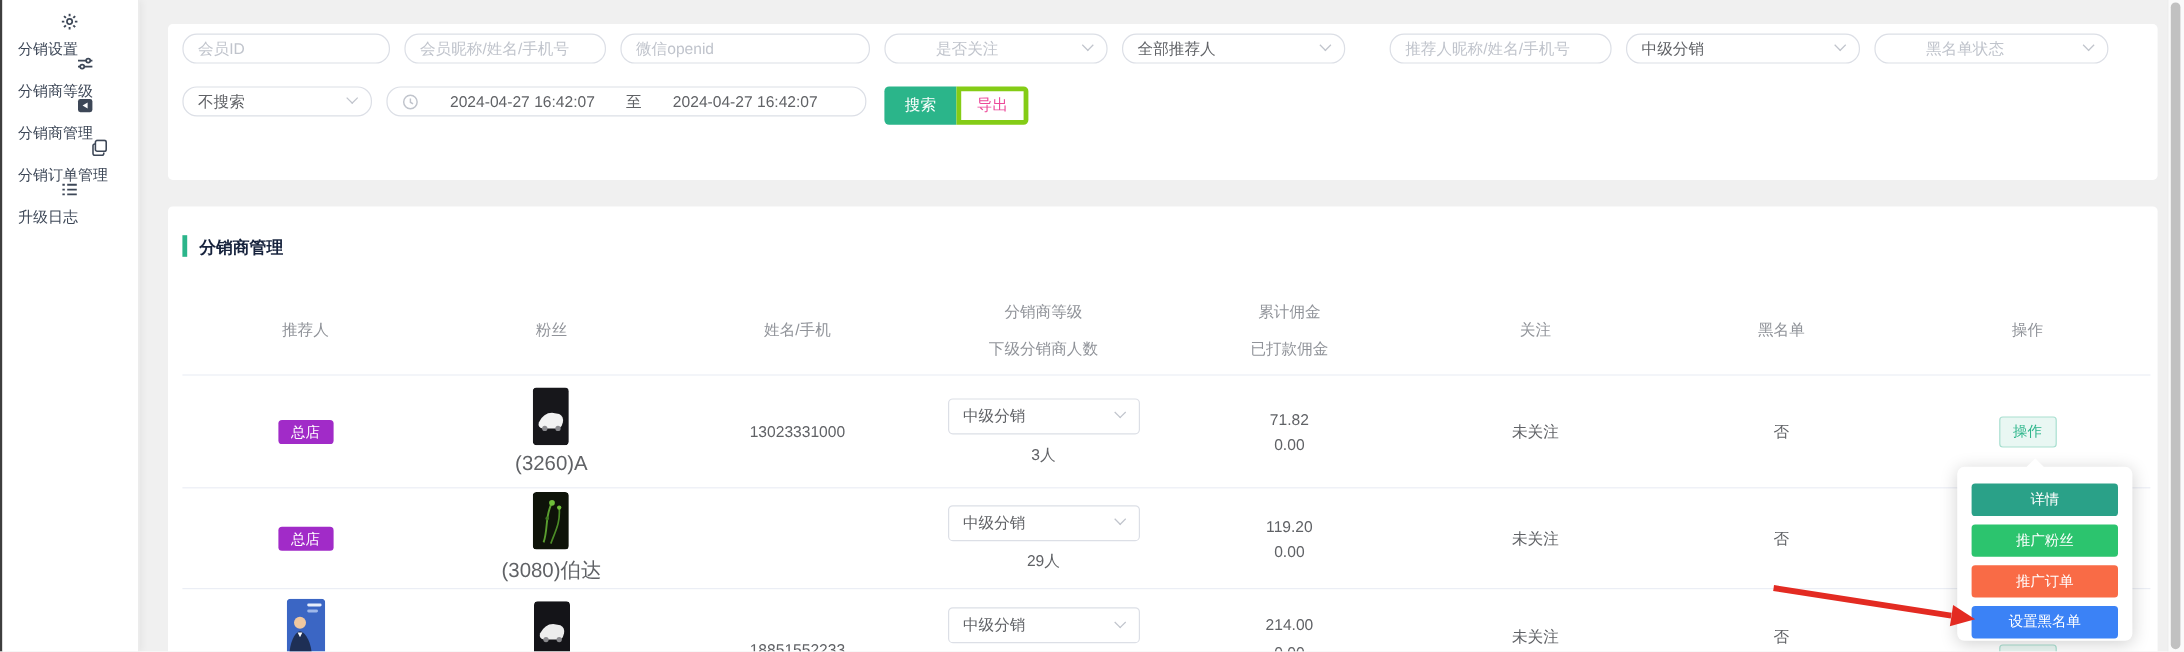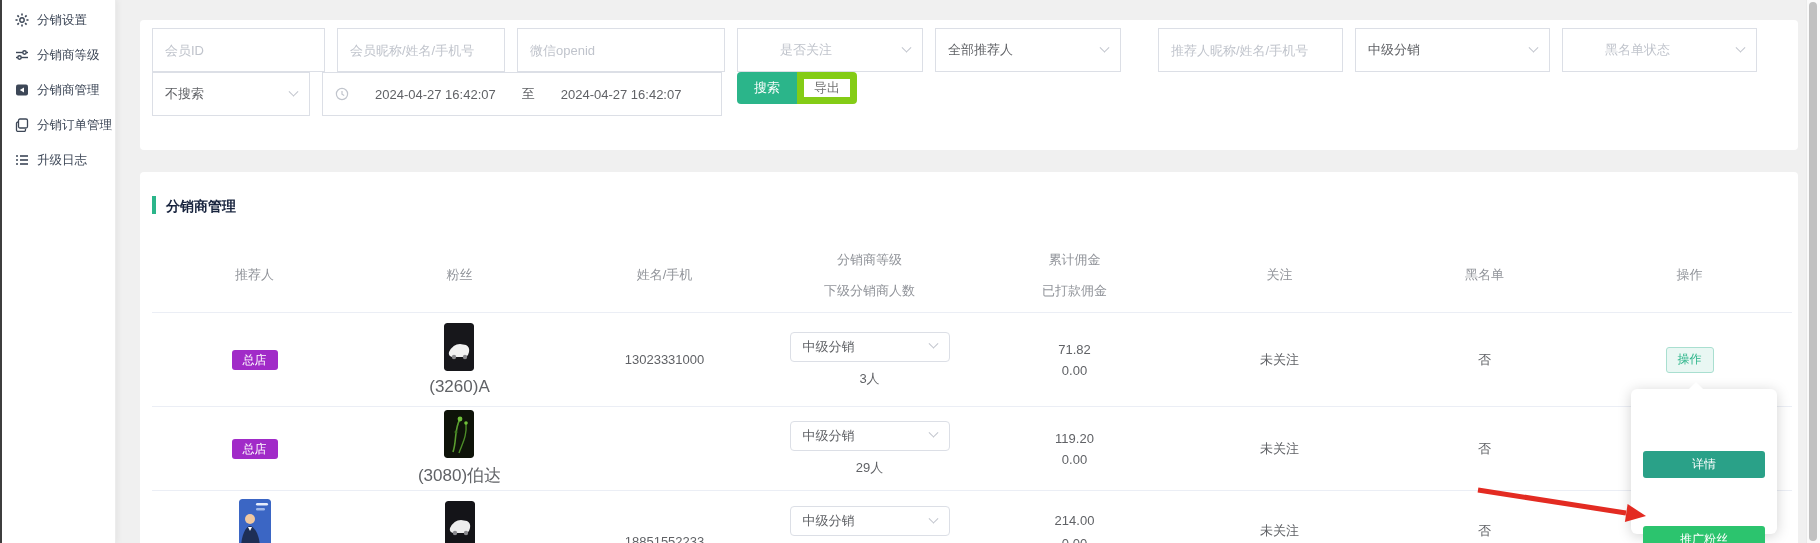--- a/index.html
+++ b/index.html
@@ -6,48 +6,48 @@
   html,body { width:1820px; height:543px; }
   body {
     position:relative; overflow:hidden; background:#f0f0f0;
     font-family:"Liberation Sans","DejaVu Sans",sans-serif; color:#606266;
   }
   
   .left-edge { position:absolute; left:0; top:0; width:2px; height:543px; background:#3f3f3f; }
   
   .sidebar { position:absolute; left:2px; top:0; width:114px; height:543px; background:#fff;
     border-right:1px solid #ececec; box-shadow:2px 0 6px rgba(0,0,0,.05); z-index:2; }
-  .side-item { position:absolute; left:13px; height:18px; display:flex; align-items:center; gap:8px;
-    font-size:12.5px; color:#3d4757; cursor:pointer; white-space:nowrap; }
+  .side-item { position:absolute; left:13px; height:18px; display:flex; align-items:flex-end; gap:8px;
+    font-size:12.5px; color:#3d4757; cursor:pointer; white-space:nowrap;flex-direction:column; }
   .si-1{top:11px}.si-2{top:46px}.si-3{top:81px}.si-4{top:116px}.si-5{top:151px}
   .sicon { width:14px; height:14px; flex:0 0 14px; display:flex; }
   
   .filter-card { position:absolute; left:140px; top:20px; width:1658px; height:130px;
     background:#fff; border-radius:4px; z-index:1; }
   .table-card { position:absolute; left:140px; top:172px; width:1658px; height:371px;
     background:#fff; border-radius:4px 4px 0 0; overflow:hidden; z-index:1; }
   
-  .field { position:absolute; height:44px; border:1px solid #dcdfe6; border-radius:0; background:#fff;
+  .field { position:absolute; height:25px; border:1px solid #dcdfe6; border-radius:12px; background:#fff;
     font-size:13px; color:#606266; }
   input.field { padding:0 12px; outline:none; }
   input.field::placeholder { color:#c0c4cc; }
   .sel { display:flex; align-items:center; justify-content:space-between; padding:0 12px; cursor:pointer; }
   .sel .ph { color:#c0c4cc;margin-left:30px; }
   .chev { width:7px; height:7px; border-right:1.4px solid #c0c4cc; border-bottom:1.4px solid #c0c4cc;
     transform:rotate(45deg) translate(-2px,-2px); flex:0 0 auto; }
   .f1{left:12px;top:8px;width:173px} .f2{left:197px;top:8px;width:168px}
   .f3{left:377px;top:8px;width:208px} .f4{left:597px;top:8px;width:186px}
   .f5{left:795px;top:8px;width:186px} .f6{left:1018px;top:8px;width:185px}
   .f7{left:1215px;top:8px;width:195px} .f8{left:1422px;top:8px;width:195px}
   .s1{left:12px;top:52px;width:158px}
   .daterange{left:182px;top:52px;width:400px; display:flex; align-items:center; gap:26px; padding:0 12px; cursor:pointer;}
   .btn { position:absolute; top:52px; height:32px; width:60px; font-size:13px; display:flex;
     align-items:center; justify-content:center; cursor:pointer; }
   .btn-search { left:597px; background:#2bb58a; color:#fff; border:none; border-radius:4px 0 0 4px; }
-  .btn-export { left:657px; background:#fff; color:#737373; border:7px solid #84cc16; border-radius:0 4px 4px 0; }
+  .btn-export { left:657px; background:#fff; color:#ec4899; border:4px solid #84cc16; border-radius:0 4px 4px 0; }
   
   .section-accent { position:absolute; left:12px; top:24px; width:4px; height:18px; background:#2bb58a; }
   .section-title { position:absolute; left:26px; top:26px; font-size:14px; font-weight:bold; color:#17233d; }
   
   .thead, .trow { position:absolute; left:12px; width:1640px; display:grid;
     grid-template-columns:repeat(8,1fr); justify-items:center; font-size:13px; }
   .thead { top:68px; height:70px; color:#909399; align-items:center; }
   .h-cell { display:flex; flex-direction:column; align-items:center; gap:15px; text-align:center; line-height:16px; }
   .trow { align-items:center; border-top:1px solid #ebeef5; color:#606266; }
   .trow1 { top:140px; height:94px; }
@@ -65,21 +65,21 @@
   
   .r3-avatar{margin-top:8px} .r3-fan{margin-top:10px} .r3-phone{margin-top:43px}
   .r3-level{margin-top:15px} .r3-amounts{margin-top:22px} .r3-follow{margin-top:31px}
   .r3-black{margin-top:31px} .r3-op{margin-top:46px}
   
   .action-menu { position:absolute; left:1631px; top:389px; width:146px; height:145px; background:#fff;
     border-radius:6px; box-shadow:0 2px 14px rgba(0,0,0,.18); padding:14px 12px 8px 12px; z-index:5; }
   .notch { position:absolute; left:1691px; top:384px; width:10px; height:10px; background:#fff;
     transform:rotate(45deg); z-index:6; }
   .menu-btn { width:122px; height:27px; margin-bottom:7px; border-radius:3px; color:#fff; font-size:12px;
-    display:flex; align-items:center; justify-content:center; cursor:pointer;margin-top:48px; }
+    display:flex; align-items:center; justify-content:center; cursor:pointer; }
   .m1{background:#2aa188} .m2{background:#2cc46e} .m3{background:#f96b46} .m4{background:#3b82f6}
   
   .annotation-arrow { position:absolute; left:0; top:0; width:1820px; height:543px; z-index:9; pointer-events:none; }
   
   .scrollbar { position:absolute; right:0; top:0; width:14px; height:543px; background:#fafafa;
     border-left:1px solid #ebebeb; z-index:10; }
   .scroll-thumb { position:absolute; right:3px; top:2px; width:8px; height:539px; background:#c1c1c1; border-radius:4px; }
 </style>
 </head>
 <body>

